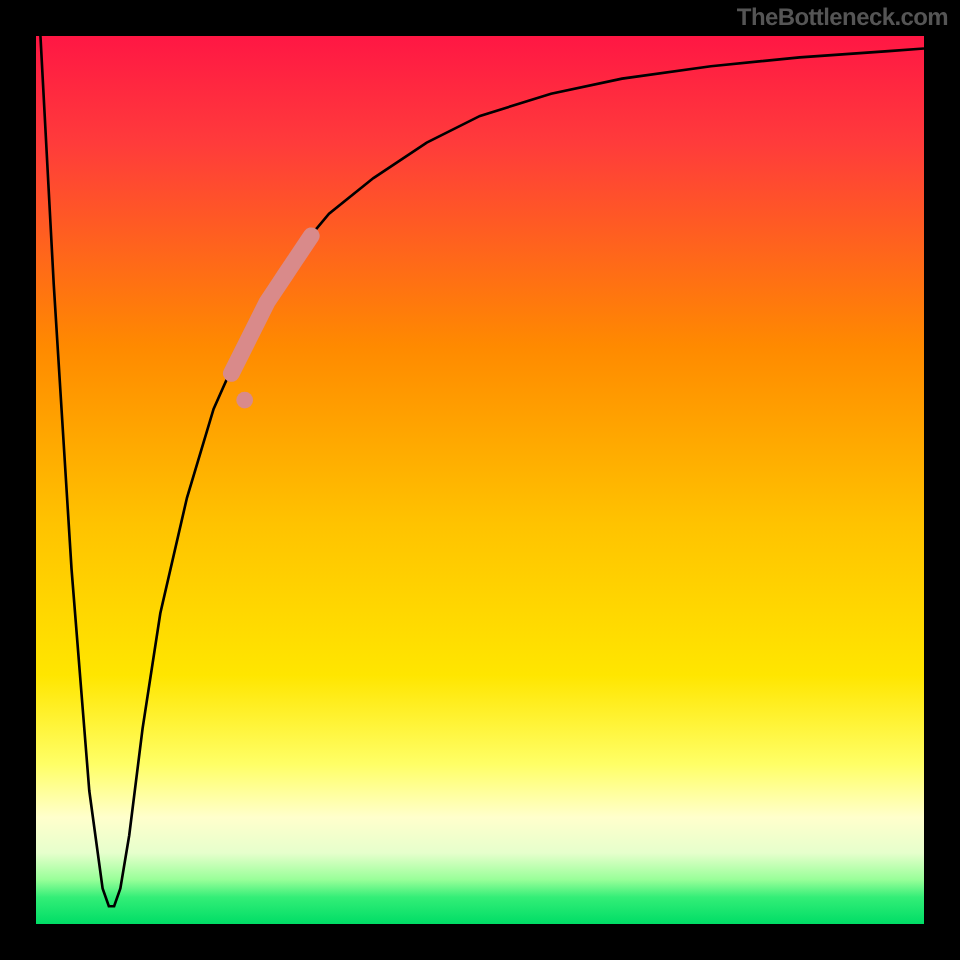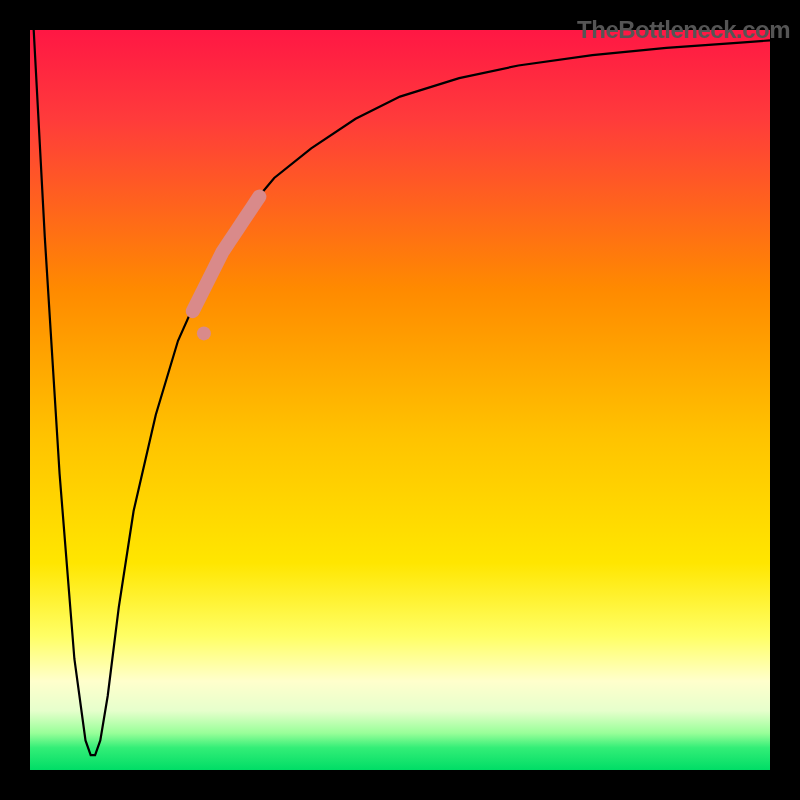--- a/index.html
+++ b/index.html
@@ -13,25 +13,24 @@
   .container {
     position: relative;
     width: 800px;
     height: 800px;
   }
   .watermark {
     position: absolute;
     top: 4px;
     right: 10px;
     color: #555;
-    font-size: 24px;
+    font-size: 20px;
     font-weight: 600;
     letter-spacing: -0.5px;
     z-index: 10;
-    margin-top: 12px;
   }
   svg {
     display: block;
   }
 </style>
 </head>
 <body>
 
 <div class="container">
   <div class="watermark">TheBottleneck.com</div>

